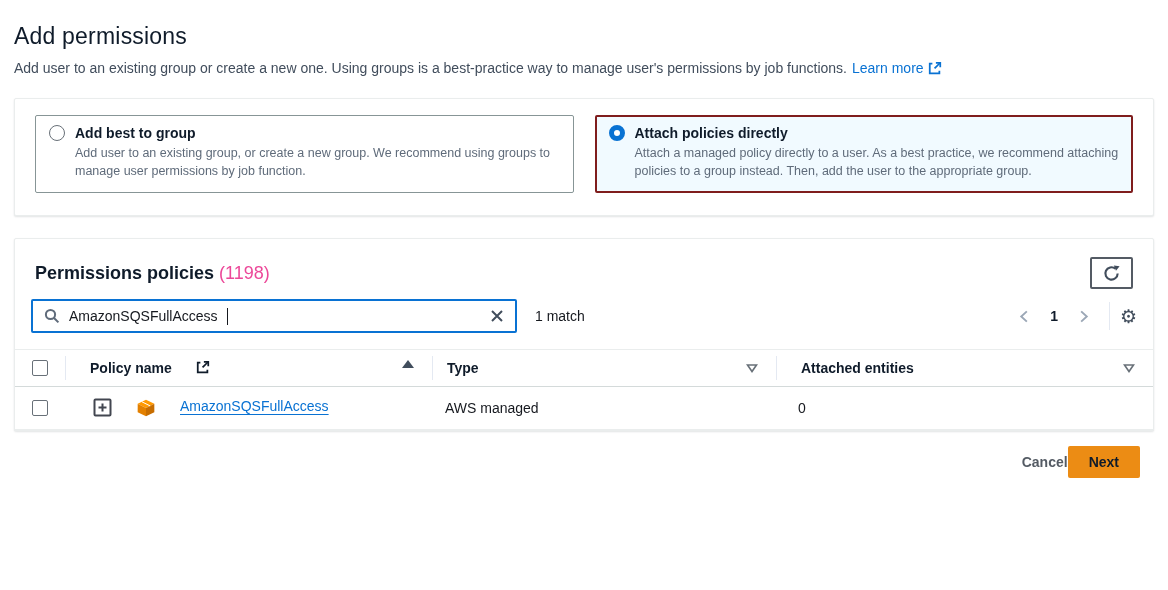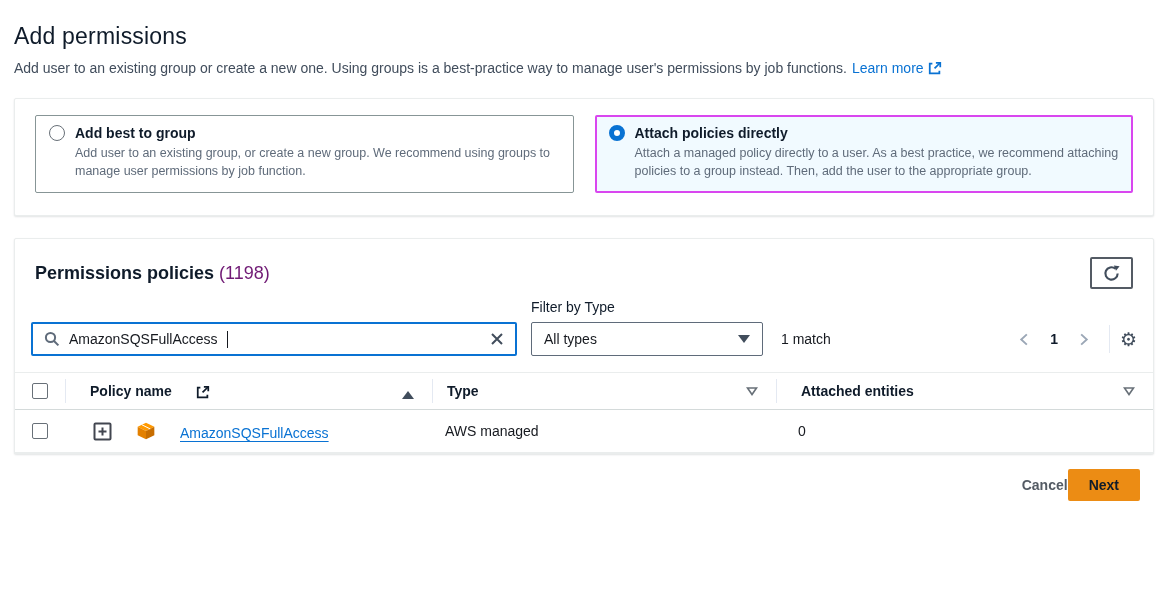--- a/index.html
+++ b/index.html
@@ -9,27 +9,27 @@
 
   
   .page-title { font-size: 23px; font-weight: 500; color: #0f1b2a; margin: 2px 0 10px; letter-spacing: .2px; }
   .page-desc { font-size: 14px; color: #414d5c; display: flex; align-items: center; gap: 5px; flex-wrap: wrap; }
   .link { color: #0972d3; cursor: pointer; text-decoration: none; display: inline-flex; align-items: center; gap: 4px; }
 
   
   .panel { border: 1px solid #eaeded; border-radius: 2px; background: #fff;
            box-shadow: 0 1px 2px rgba(0,28,36,.12); margin-top: 22px; }
   .panel-header { padding: 18px 20px 14px; font-size: 18px; font-weight: 700; color: #0f1b2a; }
-  .panel-header .count { color: #701a75; font-weight: 400; }
+  .panel-header .count { color: #ec4899; font-weight: 400; }
   .panel-1 .panel-header { border-bottom: 1px solid #eaeded; }
 
   
   .cards { display: flex; gap: 21px; padding: 16px 20px 22px; }
   .card { flex: 1 1 0; border: 1px solid #879596; border-radius: 2px; background: #fff; padding: 9px 13px 12px; cursor: pointer; }
-  .card.selected { border: 2px solid #d946ef; background: #f1faff; padding: 8px 12px 11px; }
+  .card.selected { border: 2px solid #7f1d1d; background: #f1faff; padding: 8px 12px 11px; }
   .card-title-row { display: flex; align-items: center; gap: 10px; }
   .card-title { font-size: 14px; font-weight: 700; color: #0f1b2a; }
   .radio { width: 16px; height: 16px; border-radius: 50%; border: 1px solid #687078; background: #fff; flex: 0 0 16px; }
   .radio.checked { border: 5px solid #0972d3; }
   .card-desc { margin: 3px 0 0 26px; font-size: 12.5px; line-height: 1.45; color: #5f6b7a; }
 
   
   .panel-2 .panel-header { display: flex; align-items: center; justify-content: space-between; padding-bottom: 4px; }
   .refresh-btn { width: 43px; height: 32px; border: 2px solid #545b64; border-radius: 2px; background: #fff;
                  display: flex; align-items: center; justify-content: center; cursor: pointer; }
@@ -57,21 +57,21 @@
   .gear-icon { font-size: 19px; color: #414d5c; cursor: pointer; line-height: 1; }
   .gear-icon::before { content: "\2699"; }
 
   
   .tbl-header { display: flex; align-items: center; height: 38px; border-top: 1px solid #eaeded;
                 border-bottom: 1px solid #d4dada; font-size: 14px; font-weight: 700; color: #0f1b2a; }
   .tbl-row { display: flex; align-items: center; height: 43px; border-bottom: 1px solid #eaeded; font-size: 14px; }
   .col-check { width: 50px; display: flex; justify-content: center; align-items: center; }
   .checkbox { width: 16px; height: 16px; border: 1px solid #687078; border-radius: 2px; background: #fff; cursor: pointer; }
   .col-sep { width: 1px; height: 24px; background: #e4e9f2; }
-  .col-name { width: 366px; display: flex; align-items: flex-end; gap: 24px; padding: 0 14px 0 24px; }
+  .col-name { width: 366px; display: flex; align-items: flex-start; gap: 24px; padding: 0 14px 0 24px; }
   .col-type { width: 343px; display: flex; align-items: center; padding: 0 14px; }
   .col-attached { flex: 1; display: flex; align-items: center; padding: 0 14px 0 24px; }
   .sort-asc { width: 0; height: 0; border-left: 6px solid transparent; border-right: 6px solid transparent;
               border-bottom: 8px solid #414d5c; margin-left: auto; margin-right: 4px; }
   .sortable-tri { margin-left: auto; margin-right: 4px; display: flex; }
   .row-expand { width: 19px; height: 19px; display: flex; margin-left: 28px; cursor: pointer; }
   .policy-link { color: #0972d3; font-size: 14px; text-decoration: underline; text-underline-offset: 3px; cursor: pointer; }
   .cell-text { color: #16191f; }
 
   
@@ -152,27 +152,20 @@
           </span>
           <span class="search-text">AmazonSQSFullAccess</span>
           <span class="caret-bar"></span>
           <span class="search-clear">
             <svg width="14" height="14" viewBox="0 0 14 14">
                 <path d="M2 2 L12 12 M12 2 L2 12" stroke="#414d5c" stroke-width="2"></path>
               </svg>
           </span>
         </div>
 
-        <div class="type-group">
-          <span class="field-label">Filter by Type</span>
-          <div class="select">
-            <span>All types</span>
-            <span class="tri-down-filled"></span>
-          </div>
-        </div>
 
         <div class="match-text">1 match</div>
 
         <div class="pagination">
           <span class="pg-btn">
             <svg width="15" height="15" viewBox="0 0 16 16">
                 <polyline points="10.5,2.5 4.5,8 10.5,13.5" fill="none" stroke="#9ba7b6" stroke-width="2"></polyline>
               </svg>
           </span>
           <span class="pg-num">1</span>

